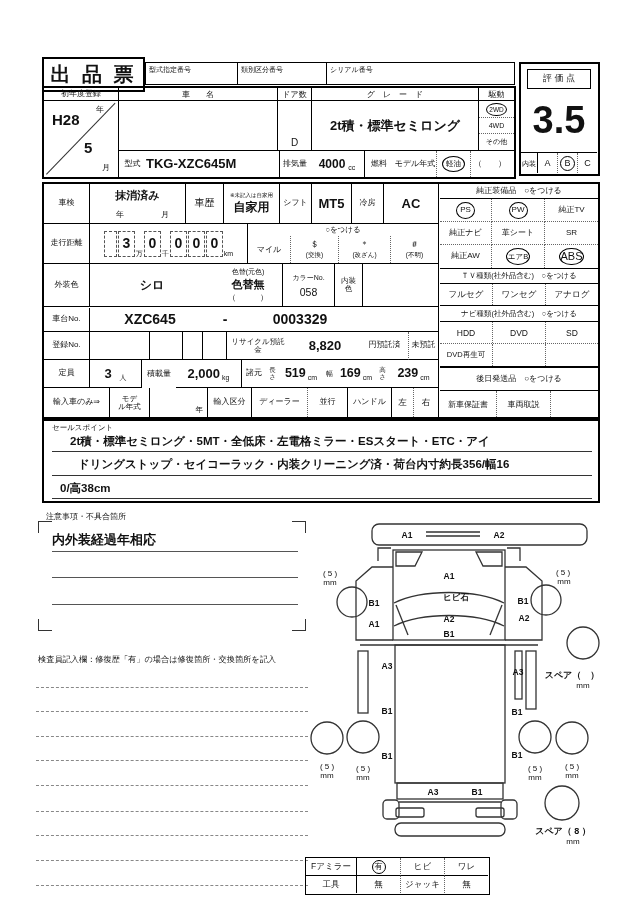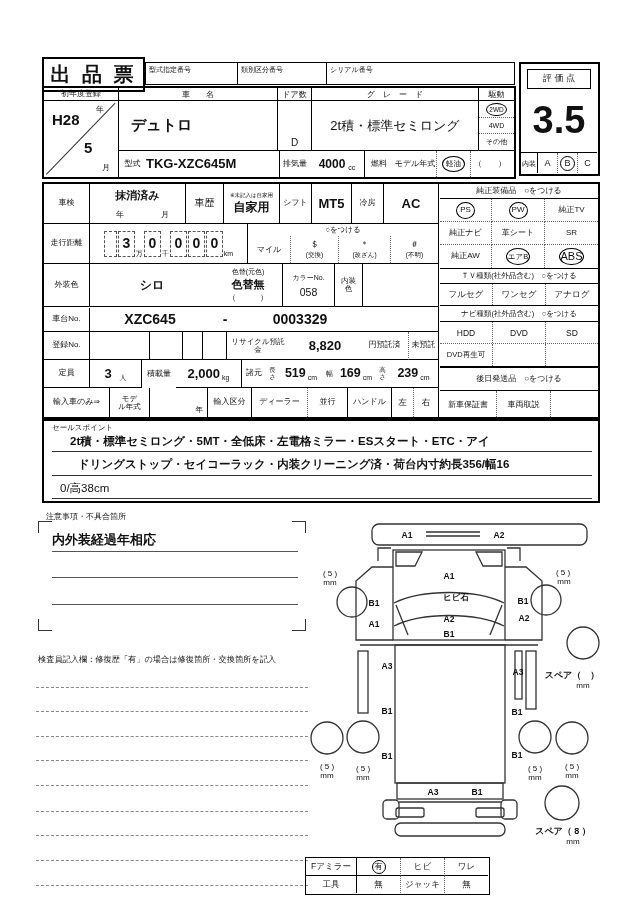--- a/index.html
+++ b/index.html
@@ -50,31 +50,30 @@
   <div class="abs br" style="left:44px;top:101px;width:75px;height:76px">
     <span class="abs bold" style="left:8px;top:10px;font-size:15px">H28</span>
     <span class="abs" style="left:52px;top:3px;font-size:8px">年</span>
     <span class="abs bold" style="left:40px;top:38px;font-size:15px">5</span>
     <span class="abs" style="left:58px;top:61px;font-size:8px">月</span>
     <div class="abs" style="left:2px;top:73px;width:99px;height:0;border-top:1px solid #333;transform:rotate(-46deg);transform-origin:0 0"></div>
   </div>
 
   <div class="colflex br" style="left:119px;top:88px;width:159px;height:62px">
     <div class="hdrline">車　　名</div>
-    <div style="flex:1;display:flex;align-items:center;padding-left:12px;font-size:15px;font-weight:bold">デュトロ</div>
   </div>
 
   <div class="colflex br" style="left:278px;top:88px;width:34px;height:62px">
     <div class="hdrline">ドア数</div>
     <div style="flex:1;display:flex;align-items:flex-end;justify-content:center;padding-bottom:2px;font-size:10px">D</div>
   </div>
 
   <div class="colflex br" style="left:312px;top:88px;width:167px;height:62px">
     <div class="hdrline">グ　レ　ー　ド</div>
-    <div style="flex:1;display:flex;align-items:center;justify-content:center;font-size:13px;font-weight:normal">2t積・標準セミロング</div>
+    <div style="flex:1;display:flex;align-items:center;justify-content:center;font-size:13px;font-weight:bold">2t積・標準セミロング</div>
   </div>
 
   <div class="colflex" style="left:479px;top:88px;width:35px;height:62px">
     <div class="hdrline">駆動</div>
     <div style="height:16px;display:flex;align-items:center;justify-content:center">
       <span class="circ" style="height:13px;padding:0 2px;font-size:6.5px">2WD</span>
     </div>
     <div style="height:16px;display:flex;align-items:center;justify-content:center;border-top:1px dotted #666;font-size:7px">4WD</div>
     <div style="flex:1;display:flex;align-items:center;justify-content:center;border-top:1px dotted #666;font-size:7px">その他</div>
   </div>
@@ -268,21 +267,21 @@
   <div class="abs" style="left:440px;top:390px;width:158px;height:27px;border-top:1px solid #000;display:flex">
     <span style="width:56px;display:flex;align-items:center;justify-content:center;font-size:8px">新車保証書</span>
     <span class="dl" style="width:54px;display:flex;align-items:center;justify-content:center;font-size:8px">車両取説</span>
     <span class="dl" style="flex:1"></span>
   </div>
 
   <div class="abs box2" style="left:42px;top:419px;width:558px;height:84px">
     <span class="abs" style="left:8px;top:2px;font-size:7.5px">セールスポイント</span>
     <div class="abs" style="left:8px;top:10px;width:540px;height:21px;display:flex;align-items:center;padding-left:18px;font-size:11.5px;font-weight:bold;border-bottom:1.2px solid #333;white-space:nowrap">2t積・標準セミロング・5MT・全低床・左電格ミラー・ESスタート・ETC・アイ</div>
     <div class="abs" style="left:8px;top:33px;width:540px;height:22px;display:flex;align-items:center;padding-left:26px;font-size:11.5px;font-weight:bold;border-bottom:1.2px solid #333;white-space:nowrap">ドリングストップ・セイコーラック・内装クリーニング済・荷台内寸約長356/幅16</div>
-    <div class="abs" style="left:8px;top:57px;width:540px;height:21px;display:flex;align-items:center;padding-left:8px;font-size:11.5px;font-weight:normal;border-bottom:1.2px solid #333;white-space:nowrap">0/高38cm</div>
+    <div class="abs" style="left:8px;top:57px;width:540px;height:21px;display:flex;align-items:center;padding-left:8px;font-size:11.5px;font-weight:bold;border-bottom:1.2px solid #333;white-space:nowrap">0/高38cm</div>
   </div>
 
   <span class="abs" style="left:46px;top:511px;font-size:8px">注意事項・不具合箇所</span>
   <div class="abs" style="left:38px;top:521px;width:268px;height:110px">
     <span class="corner" style="left:0;top:0;border-left:1.5px solid #333;border-top:1.5px solid #333"></span>
     <span class="corner" style="right:0;top:0;border-right:1.5px solid #333;border-top:1.5px solid #333"></span>
     <span class="corner" style="left:0;bottom:0;border-left:1.5px solid #333;border-bottom:1.5px solid #333"></span>
     <span class="corner" style="right:0;bottom:0;border-right:1.5px solid #333;border-bottom:1.5px solid #333"></span>
     <span class="abs bold" style="left:14px;top:10px;font-size:13px">内外装経過年相応</span>
     <div class="ruled" style="left:14px;top:30px;width:246px"></div>

